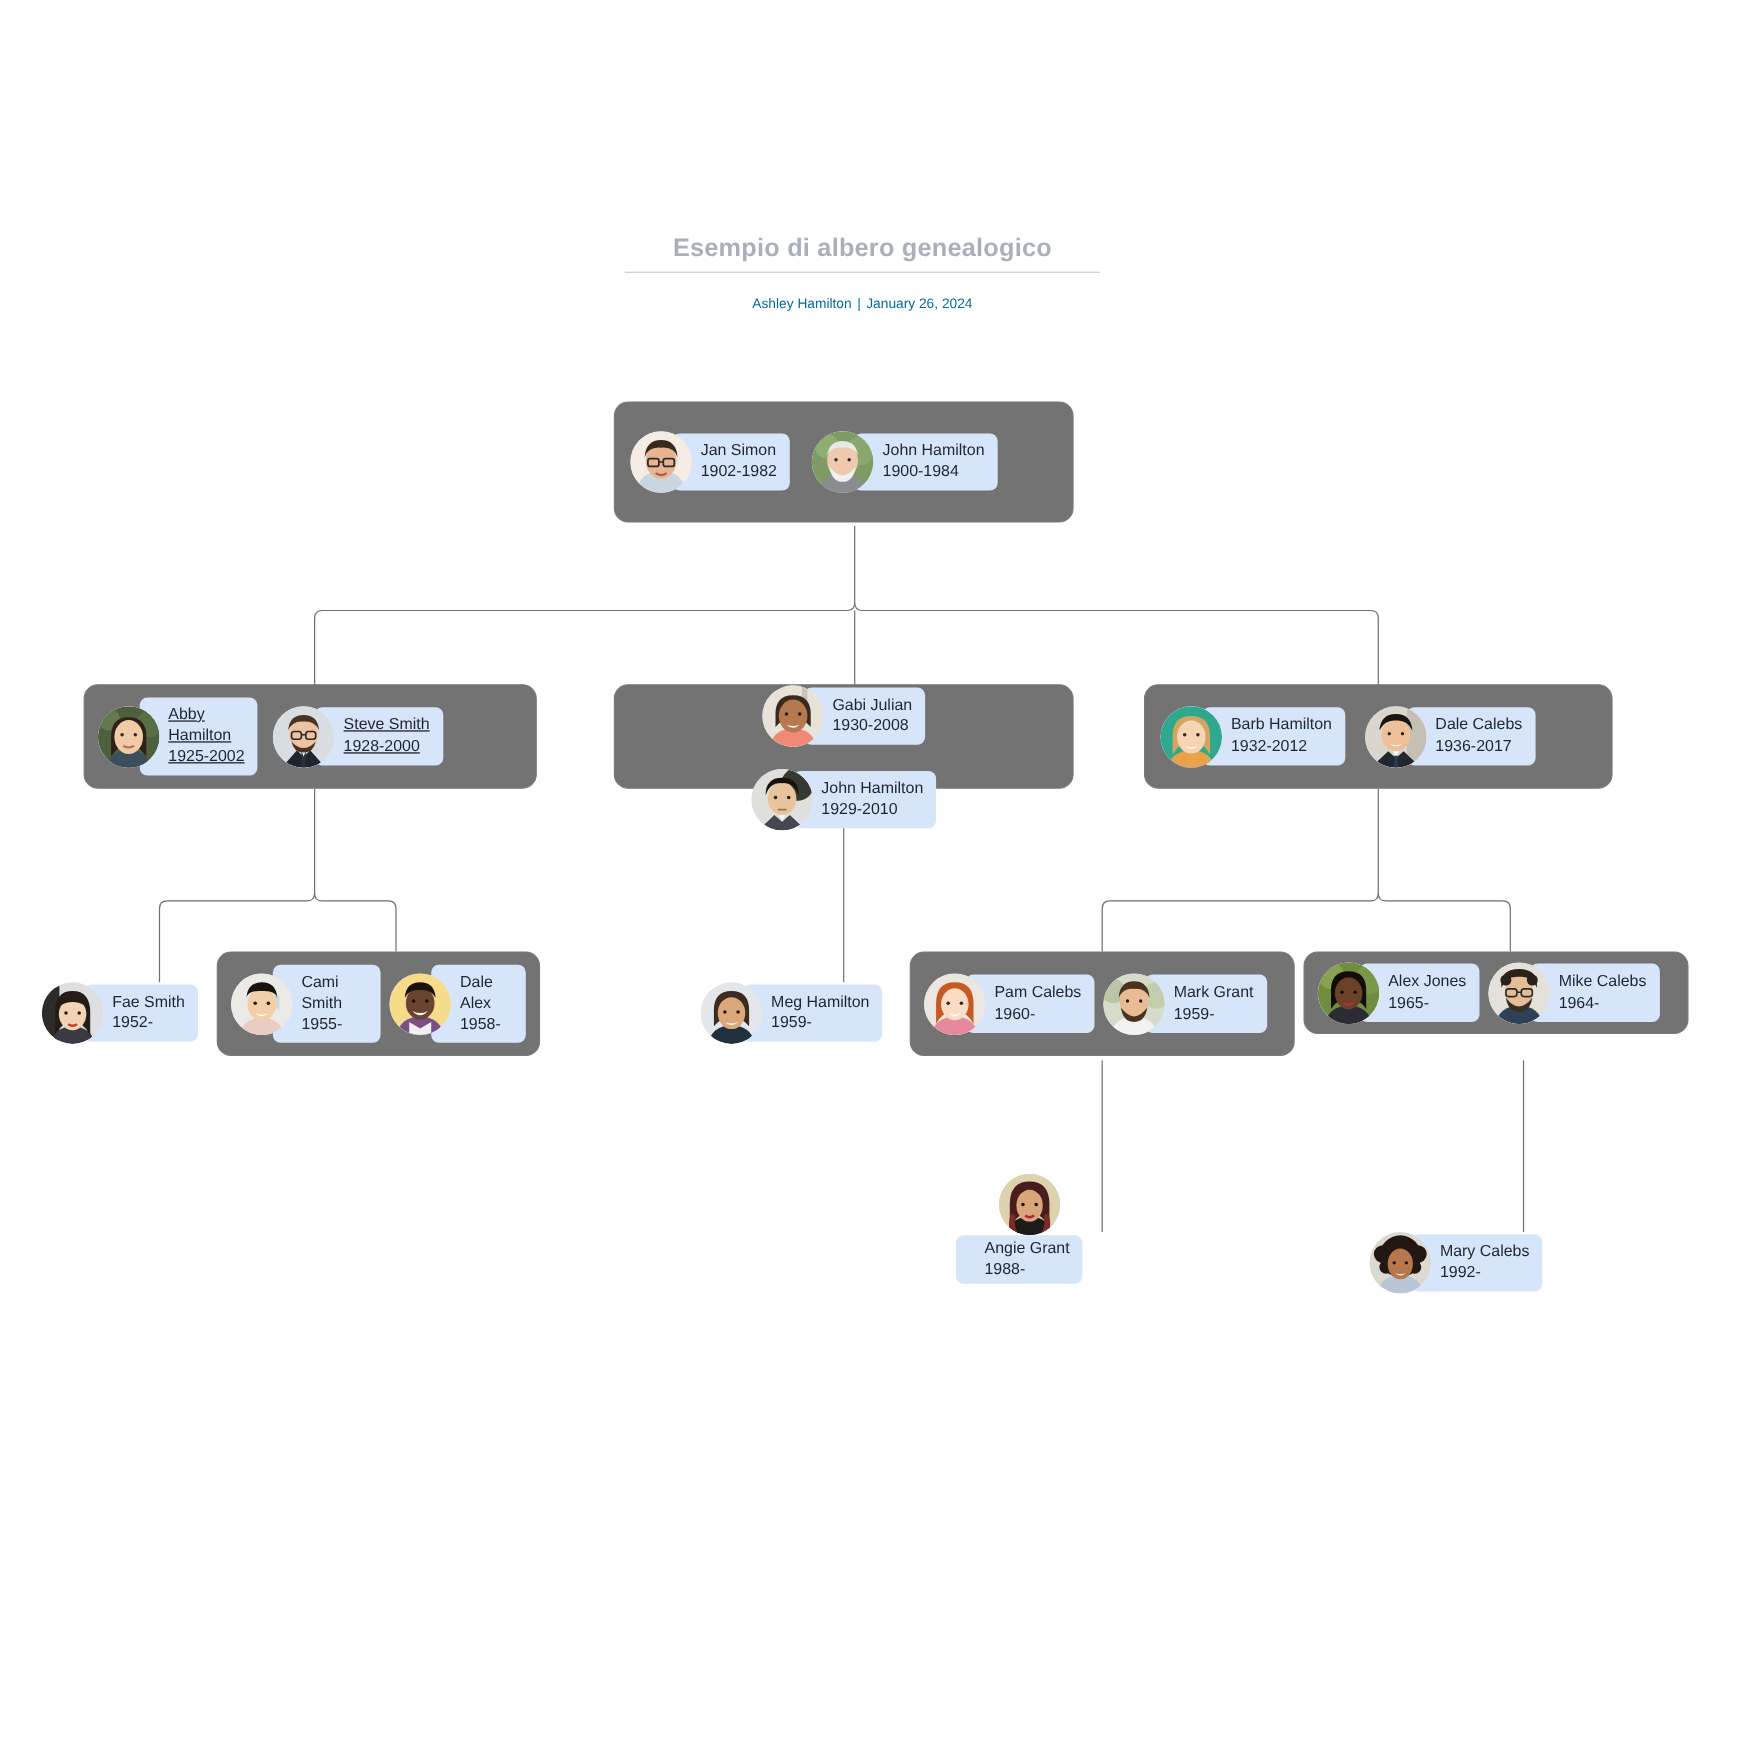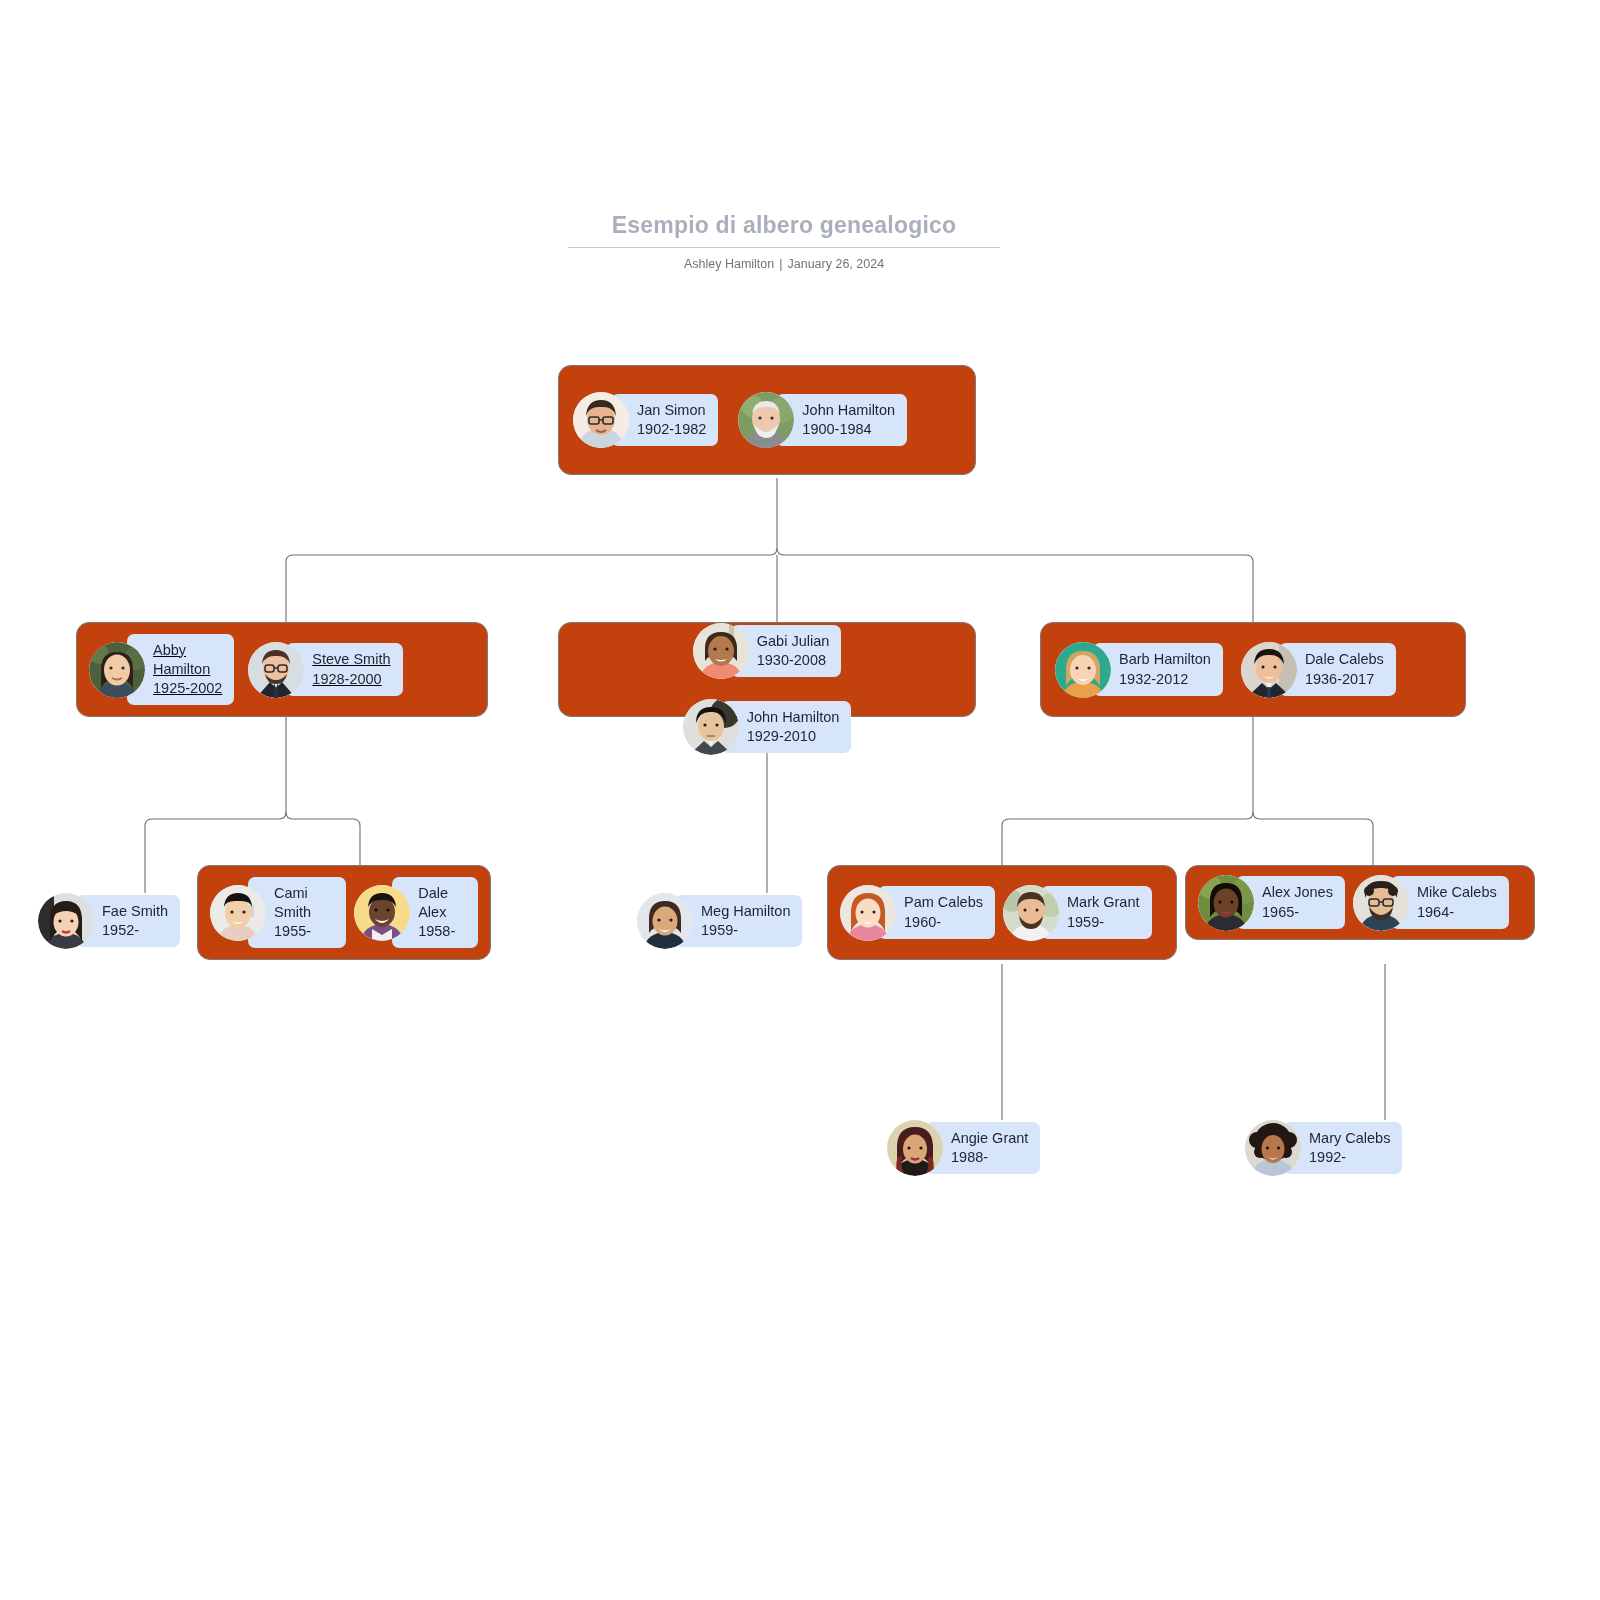--- a/index.html
+++ b/index.html
@@ -27,23 +27,23 @@
     font-size: 23px;
     font-weight: bold;
     color: #aab0bb;
     letter-spacing: 0.2px;
     padding-bottom: 9px;
     border-bottom: 1.5px solid #c3c8d1;
     line-height: 1.15;
     white-space: nowrap;
   }
   #doc-subtitle {
-    margin-top: 9px;
+    margin-top: 21px;
     font-size: 12.5px;
-    color: #737373;
+    color: #0369a1;
     white-space: nowrap;
   }
   #doc-subtitle .sep { padding: 0 5px; }
 
   
   #connectors {
     position: absolute;
     left: 0; top: 0;
     width: 1600px; height: 1600px;
     pointer-events: none;
@@ -52,21 +52,21 @@
     fill: none;
     stroke: #6f6f6f;
     stroke-width: 1.1;
   }
 
   
   .couple-box {
     position: absolute;
     border: 1.1px solid #7a7a7a;
     border-radius: 13px;
-    background: #c2410c;
+    background: #737373;
     box-sizing: border-box;
     display: flex;
     align-items: center;
   }
 
   
   .person {
     position: relative;
     display: flex;
     align-items: center;
@@ -570,21 +570,21 @@
           </g>
         </svg>
     </div>
     <div class="label">
       <span class="pname">Mike Calebs</span>
       <span class="pdates">1964-</span>
     </div>
   </div>
 </div>
 
-<div class="person standalone" style="left:887px; top:1112px;">
+<div class="person standalone" style="left:887px; top:1067px;flex-direction:column;">
   <div class="avatar">
     <svg viewBox="0 0 56 56">
         <defs>
           <clipPath id="c17">
             <circle cx="28" cy="28" r="28"></circle>
           </clipPath>
         </defs>
     <g clip-path="url(#c17)">
           <rect width="56" height="56" fill="#ddd2ae"></rect>
           <ellipse cx="28" cy="54" rx="20" ry="15" fill="#1e1a1a"></ellipse>

